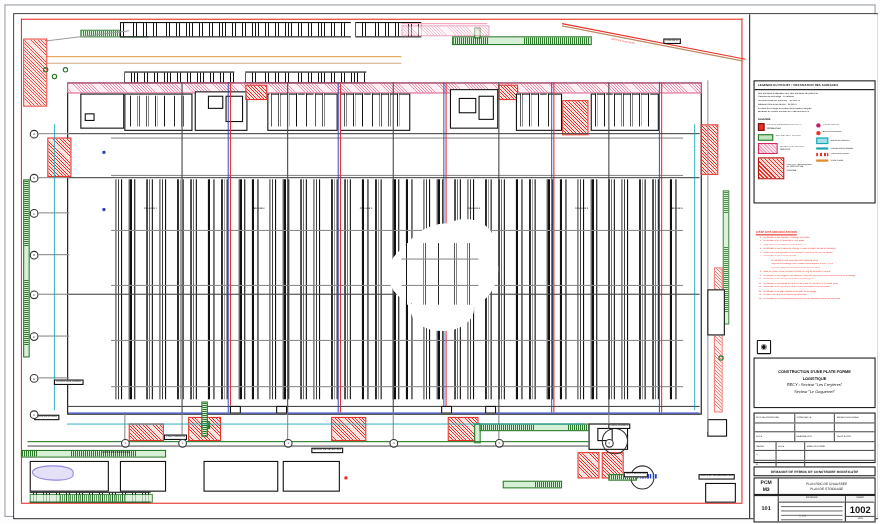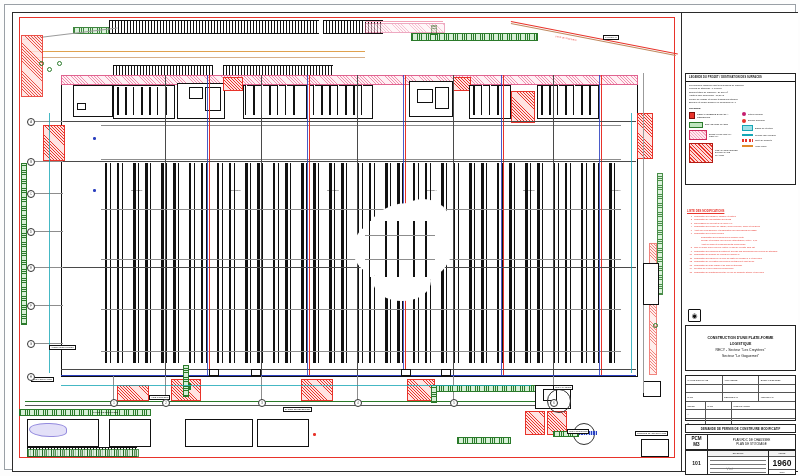--- a/index.html
+++ b/index.html
@@ -671,20 +671,20 @@
           <div class="body">
             <div class="ln" style="top:3px;"></div>
             <div class="ln" style="top:7px;"></div>
             <div class="ln" style="top:11px;"></div>
             <div class="ln" style="top:15px;"></div>
             <div class="sig">Visa</div>
           </div>
         </div>
         <div class="num-right">
           <div class="hdr">INDICE</div>
-          <div class="big">1960</div>
+          <div class="big">1002</div>
           <div class="sm">1/500</div>
         </div>
       </div>
 
     </div>
   </div>
 </div>
 
 </body></html>

